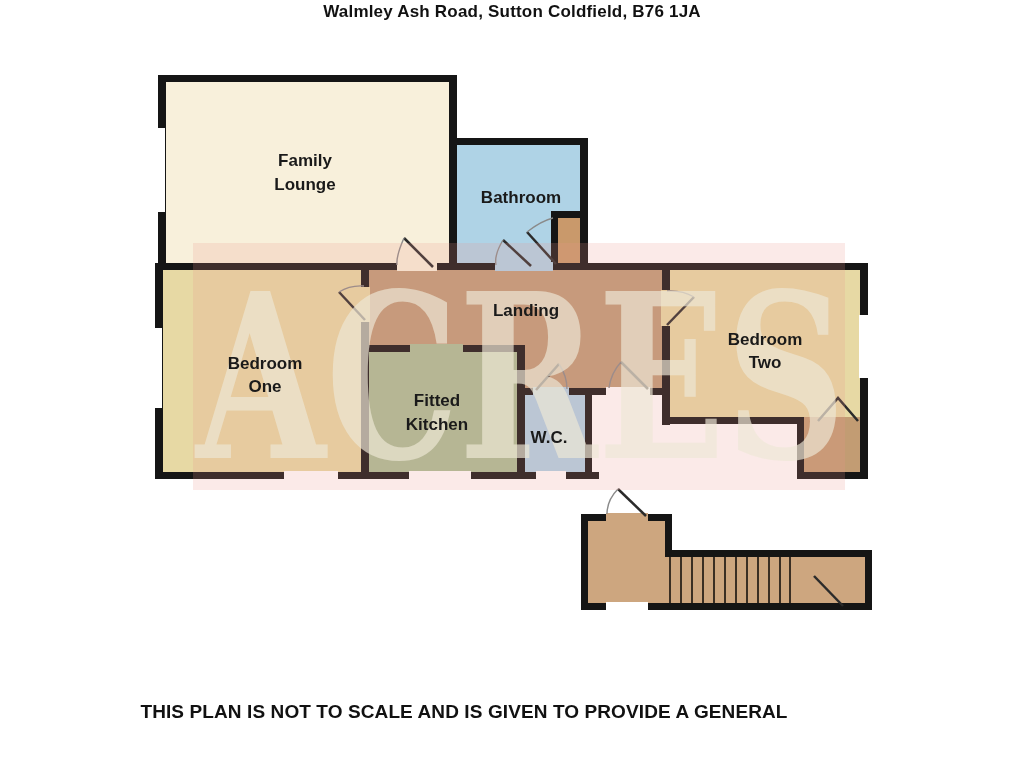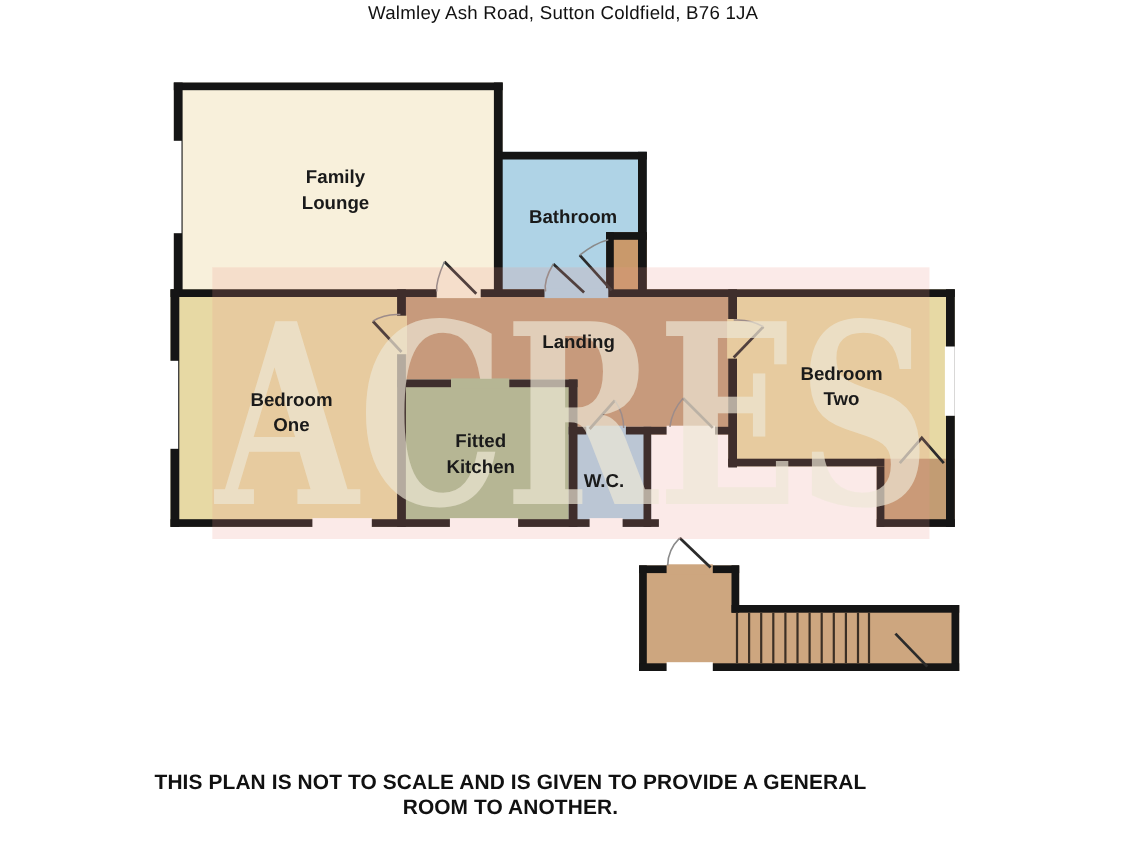--- a/index.html
+++ b/index.html
@@ -2,21 +2,21 @@
 <html><head>
 <meta charset="utf-8">
 <style>
   html,body{margin:0;padding:0;}
   body{
     width:1024px;height:768px;position:relative;background:#ffffff;
     font-family:"Liberation Sans",sans-serif;overflow:hidden;
   }
   .title{
     position:absolute;top:2px;left:0;width:1024px;text-align:center;
-    font-size:17px;font-weight:normal;color:#111;letter-spacing:0.2px;
+    font-size:17px;font-weight:bold;color:#111;letter-spacing:0.2px;
   }
   .disclaimer{
     position:absolute;top:701px;left:0;width:928px;text-align:center;
     font-size:19px;font-weight:bold;color:#111;line-height:22.5px;letter-spacing:0.1px;
   }
   svg text.room-label{
     font-family:"Liberation Sans",sans-serif;
     font-size:17px;font-weight:bold;fill:#1a1a1a;text-anchor:middle;
   }
   svg text.watermark-text{
@@ -147,14 +147,13 @@
     <text class="room-label" x="437" y="406">Fitted</text>
     <text class="room-label" x="437" y="430">Kitchen</text>
     <text class="room-label" x="549" y="443">W.C.</text>
     <text class="room-label" x="765" y="345">Bedroom</text>
     <text class="room-label" x="765" y="368">Two</text>
   </g>
 </svg>
 
 <div class="disclaimer">
   <div>THIS PLAN IS NOT TO SCALE AND IS GIVEN TO PROVIDE A GENERAL</div>
-  <div>ROOM TO ANOTHER.</div>
 </div>
 
 </body></html>

